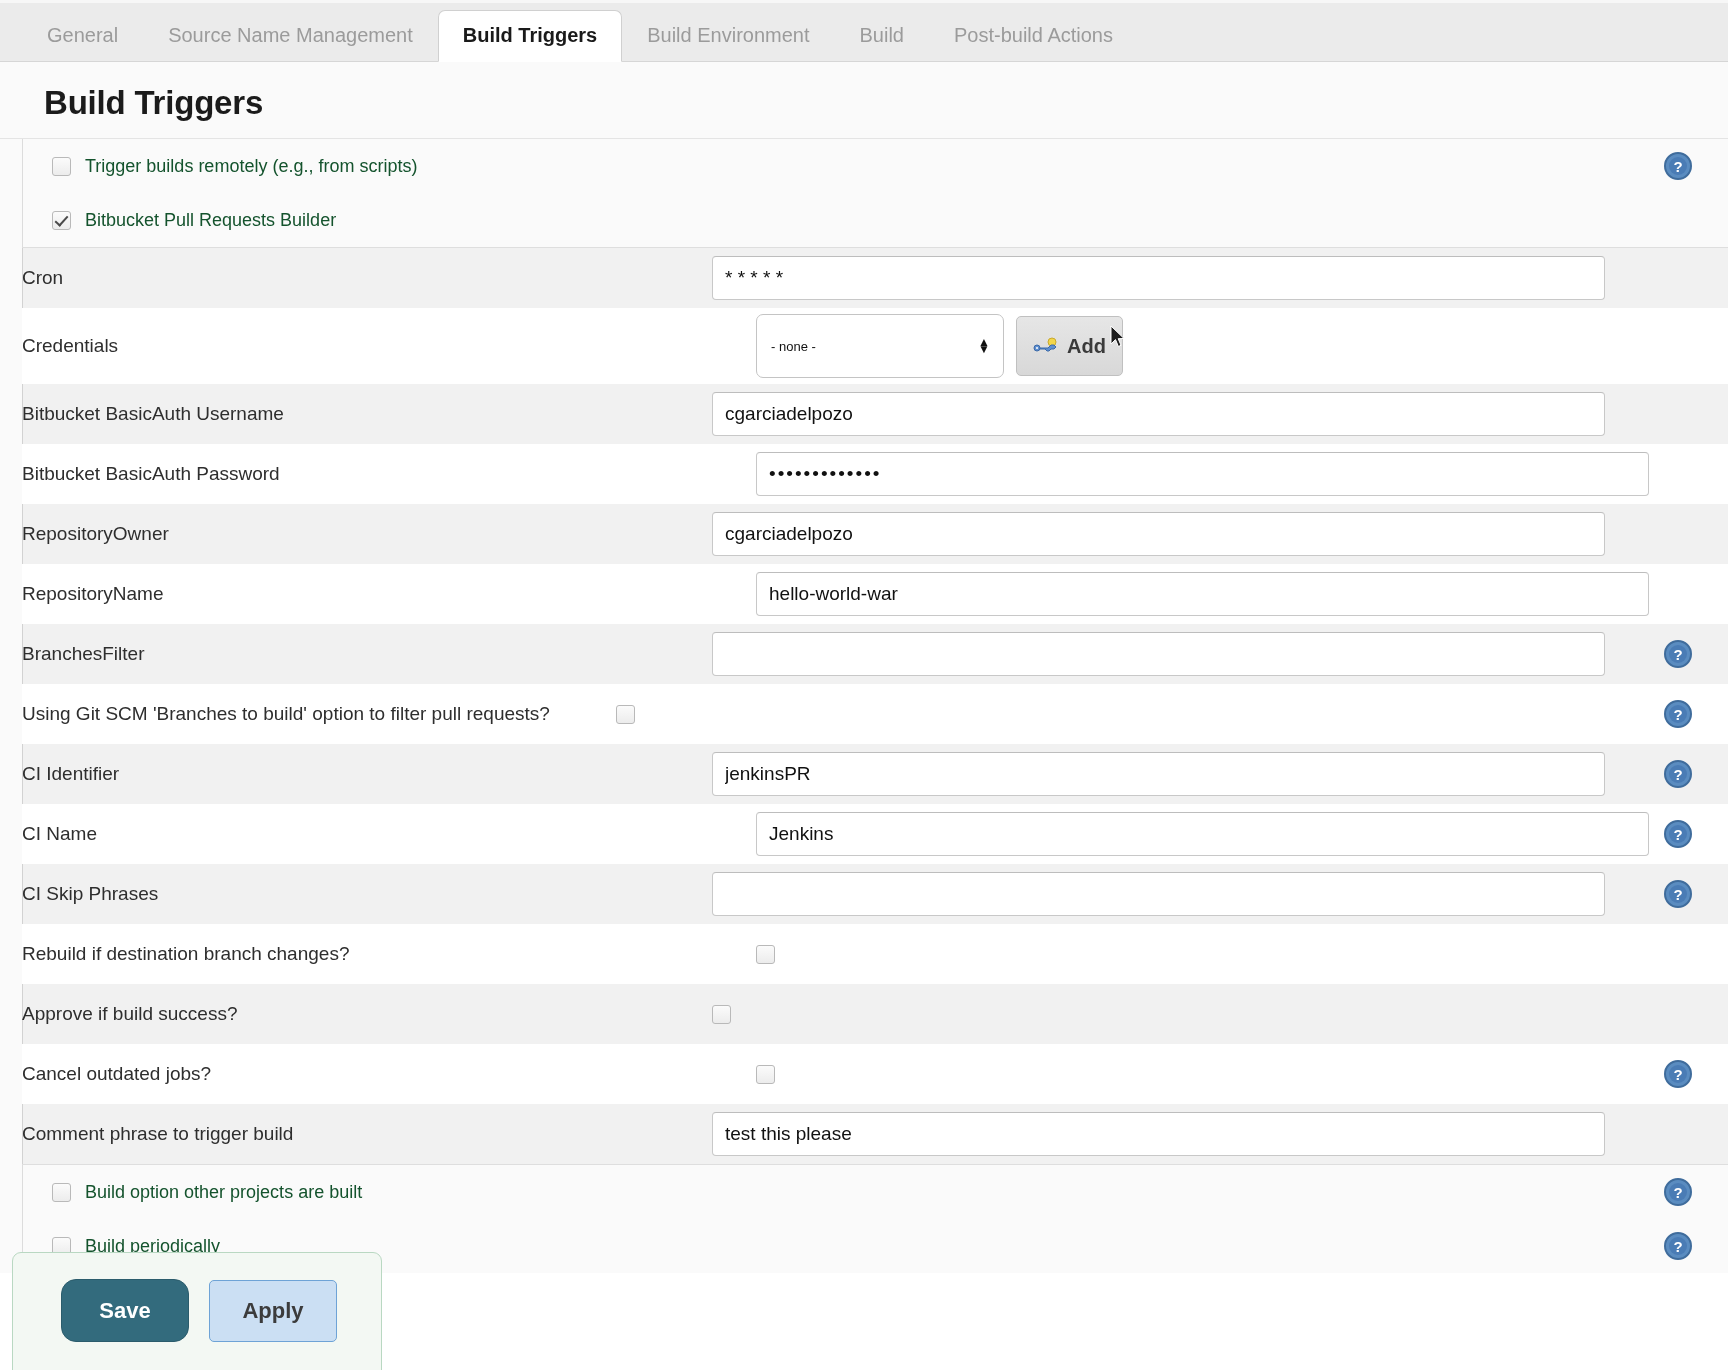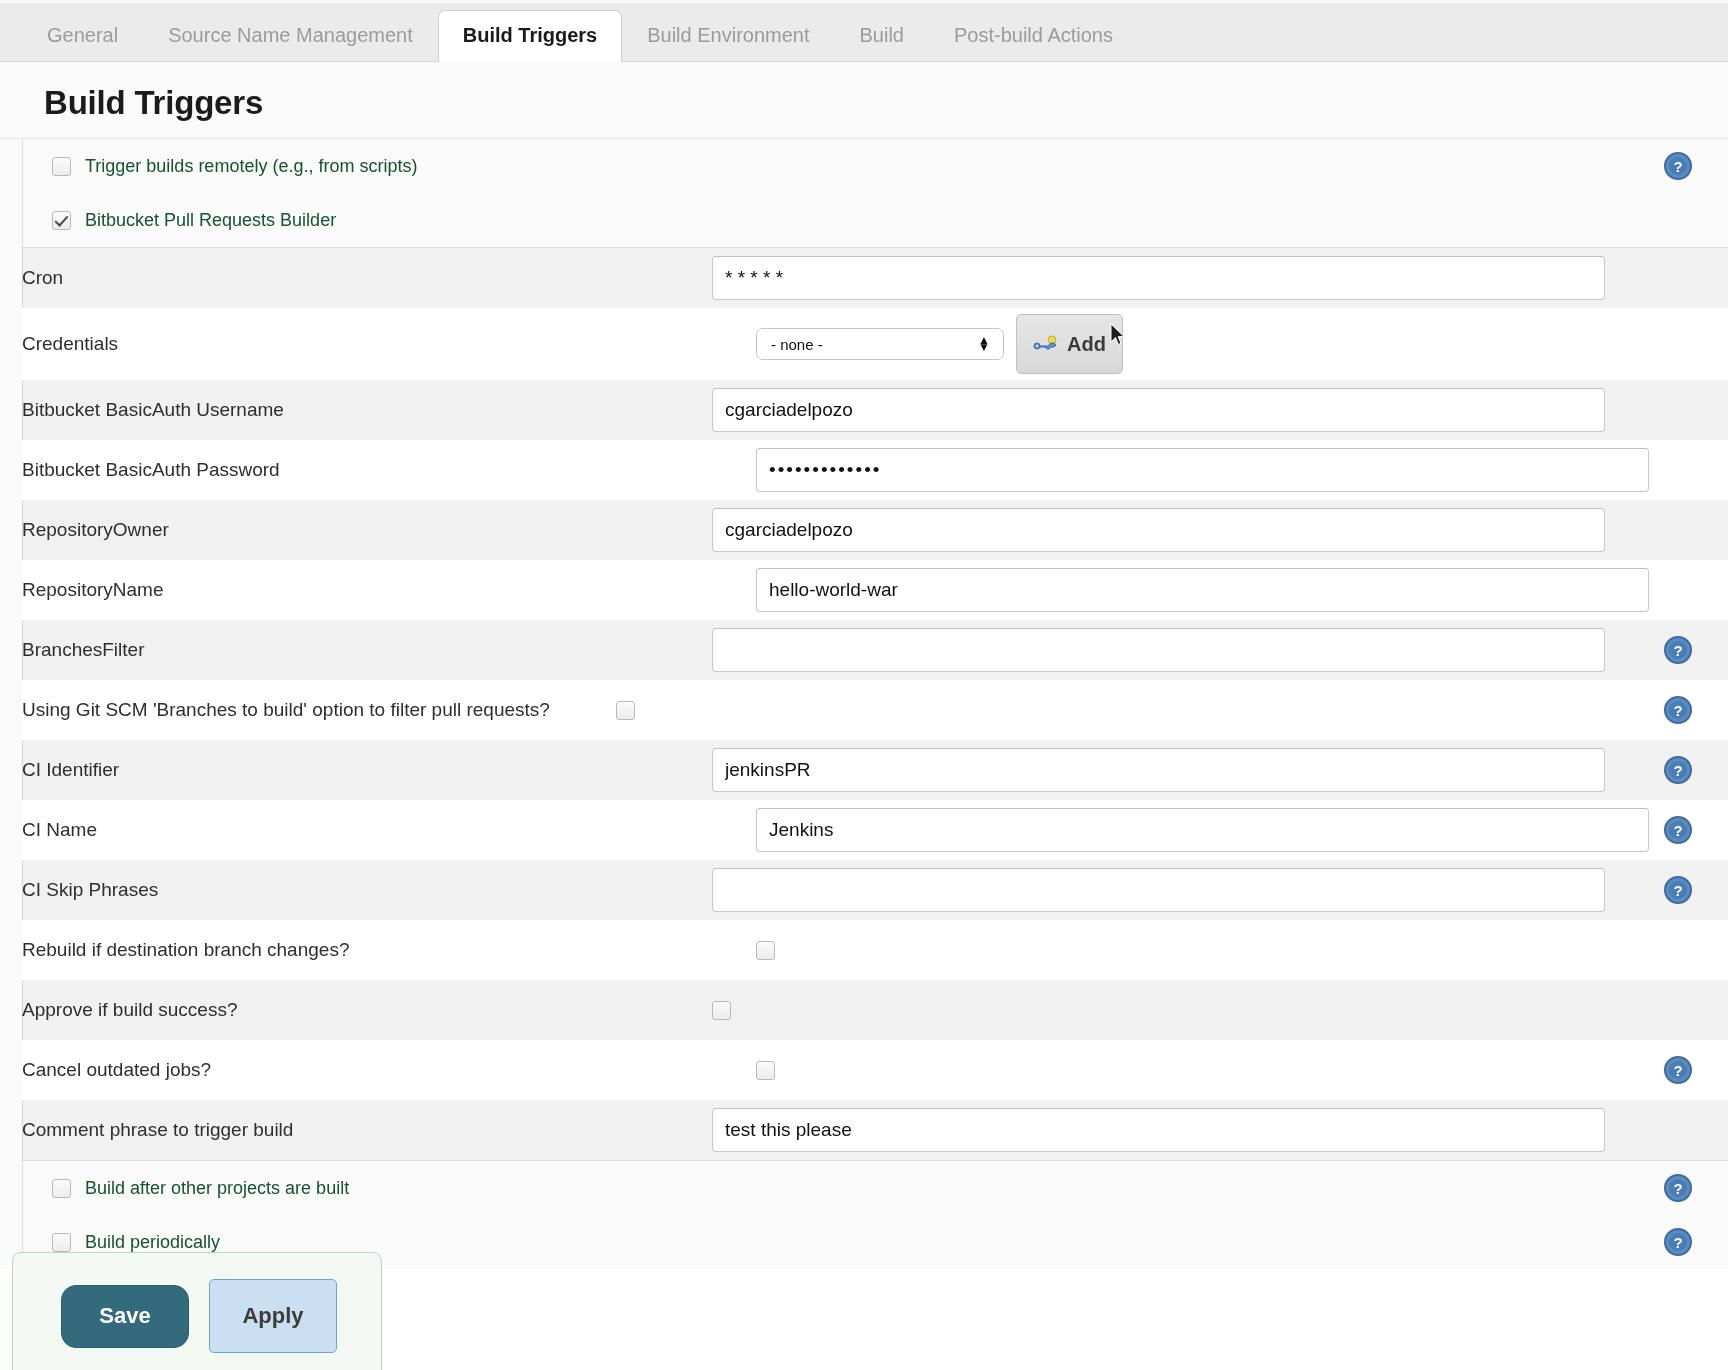--- a/index.html
+++ b/index.html
@@ -189,27 +189,27 @@
   input.pw {
     letter-spacing: 2px;
   }
 
   .selwrap {
     position: relative;
     display: inline-block;
   }
   select.sel {
     width: 248px;
-    height: 32px;
+    height: 64px;
     box-sizing: border-box;
     border: 1px solid #c4c4c4;
     border-radius: 7px;
     background: #ffffff;
     font-family: "Liberation Sans", sans-serif;
-    font-size: 15px;
+    font-size: 13px;
     color: #111111;
     padding: 0 40px 0 14px;
     -webkit-appearance: none;
     appearance: none;
     outline: none;
     cursor: pointer;
   }
   .sel-arrows {
     position: absolute;
     right: 14px; top: 50%;
@@ -283,21 +283,21 @@
     color: #ffffff;
     border: 1px solid #2b5c6c;
     border-radius: 15px;
     font-family: "Liberation Sans", sans-serif;
     font-size: 22px;
     font-weight: bold;
     cursor: pointer;
   }
   .btn-apply {
     min-width: 128px;
-    height: 74px;
+    height: 62px;
     background: #cbdff3;
     color: #3c3c3c;
     border: 1px solid #6ea3d6;
     border-radius: 5px;
     font-family: "Liberation Sans", sans-serif;
     font-size: 22px;
     font-weight: bold;
     cursor: pointer;
   }
 
@@ -496,21 +496,21 @@
       <div class="field">
         <input class="txt" type="text" value="test this please" style="">
       </div>
     </div>
 
   </div>
 
   <div class="toplevel bottom-rows">
     <div class="toprow">
       <span class="cbx"></span>
-      <span class="lbl faded">Build after other projects are built</span>
+      <span class="lbl faded">Build option other projects are built</span>
       <svg class="help" viewBox="0 0 28 28">
         <circle cx="14" cy="14" r="13" fill="#5a8cc0" stroke="#3f6c9c" stroke-width="2"></circle>
         <circle cx="14" cy="14" r="9" fill="#4a7cb5"></circle>
         <text x="14" y="20" font-family="Liberation Sans, sans-serif" font-size="15" font-weight="bold" fill="#ffffff" text-anchor="middle">?</text>
       </svg>
     </div>
     <div class="toprow">
       <span class="cbx"></span>
       <span class="lbl faded">Build periodically</span>
       <svg class="help" viewBox="0 0 28 28">

